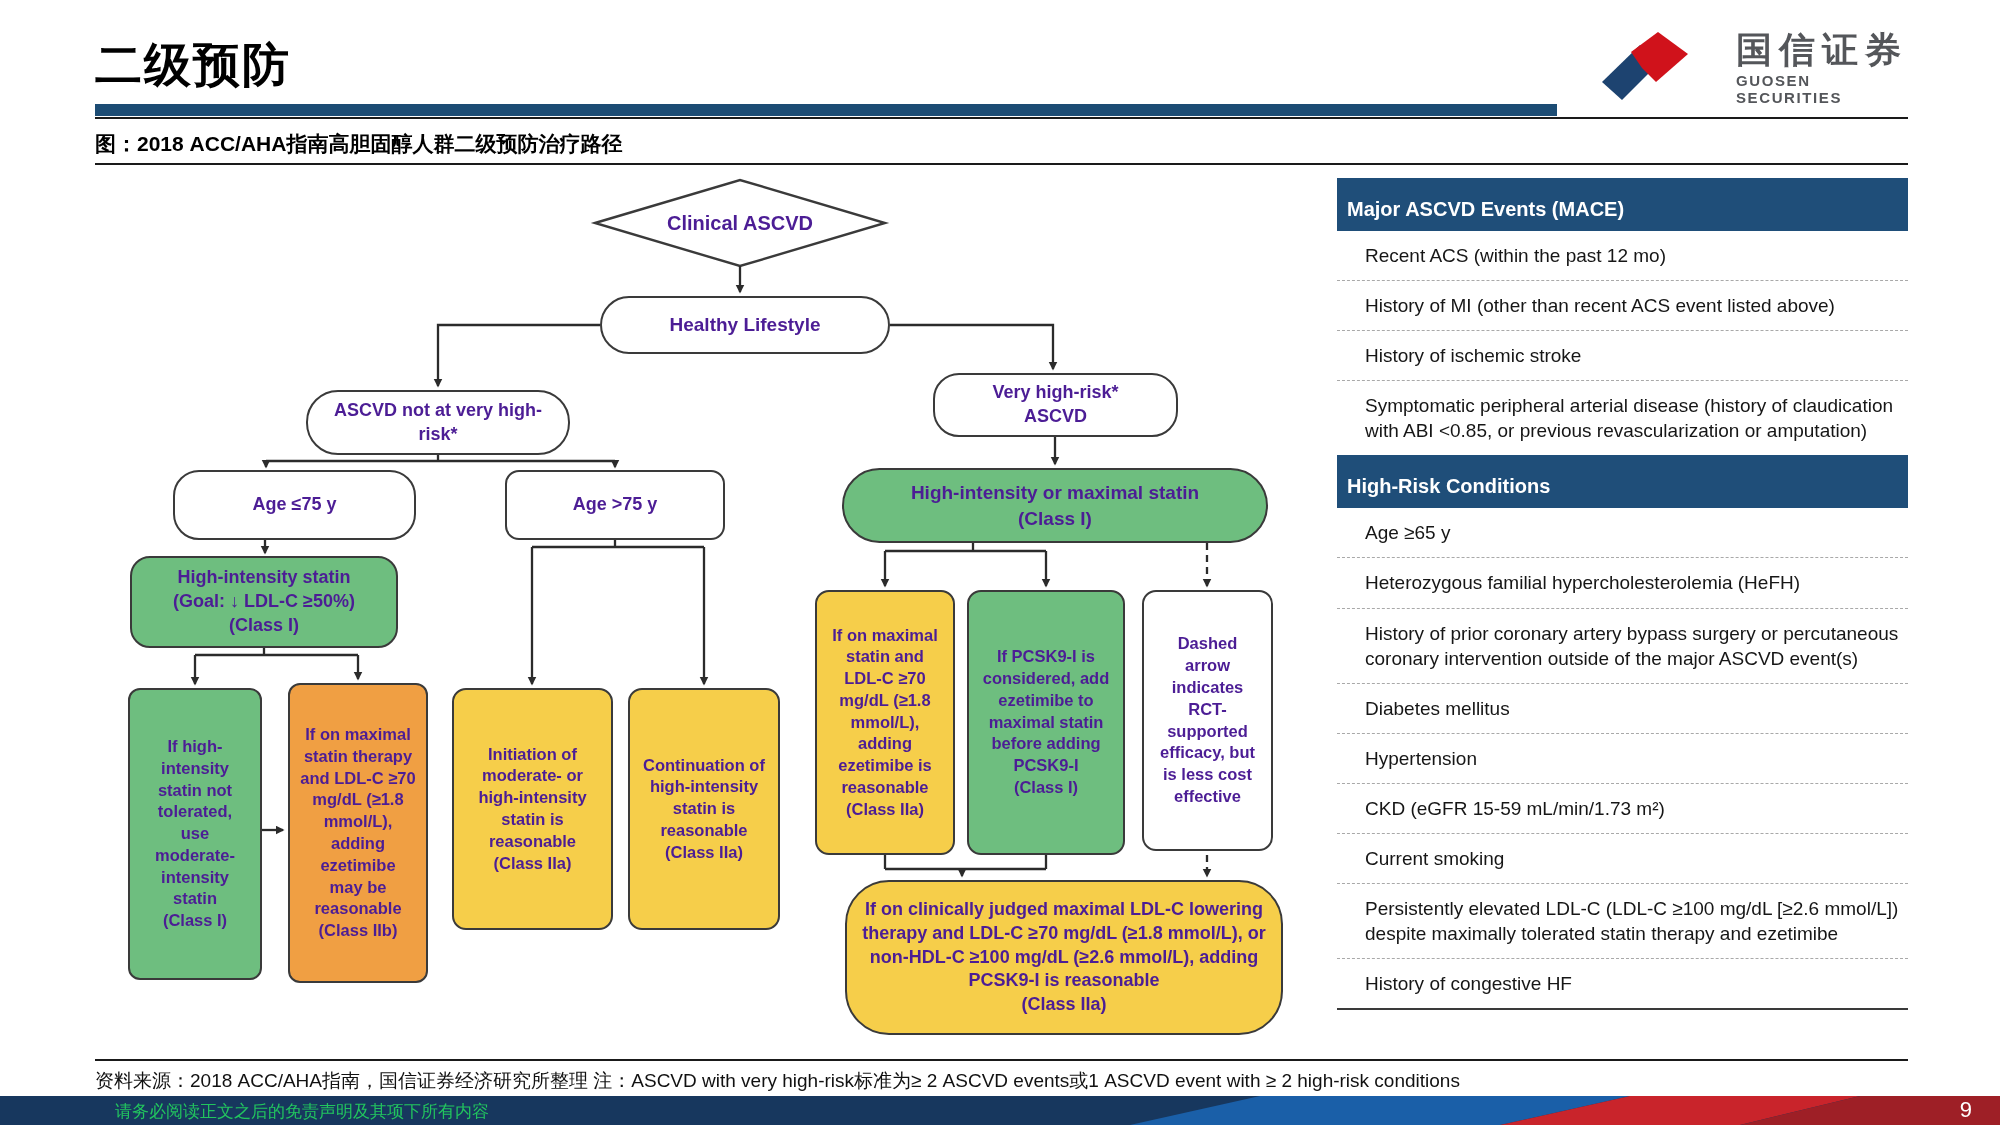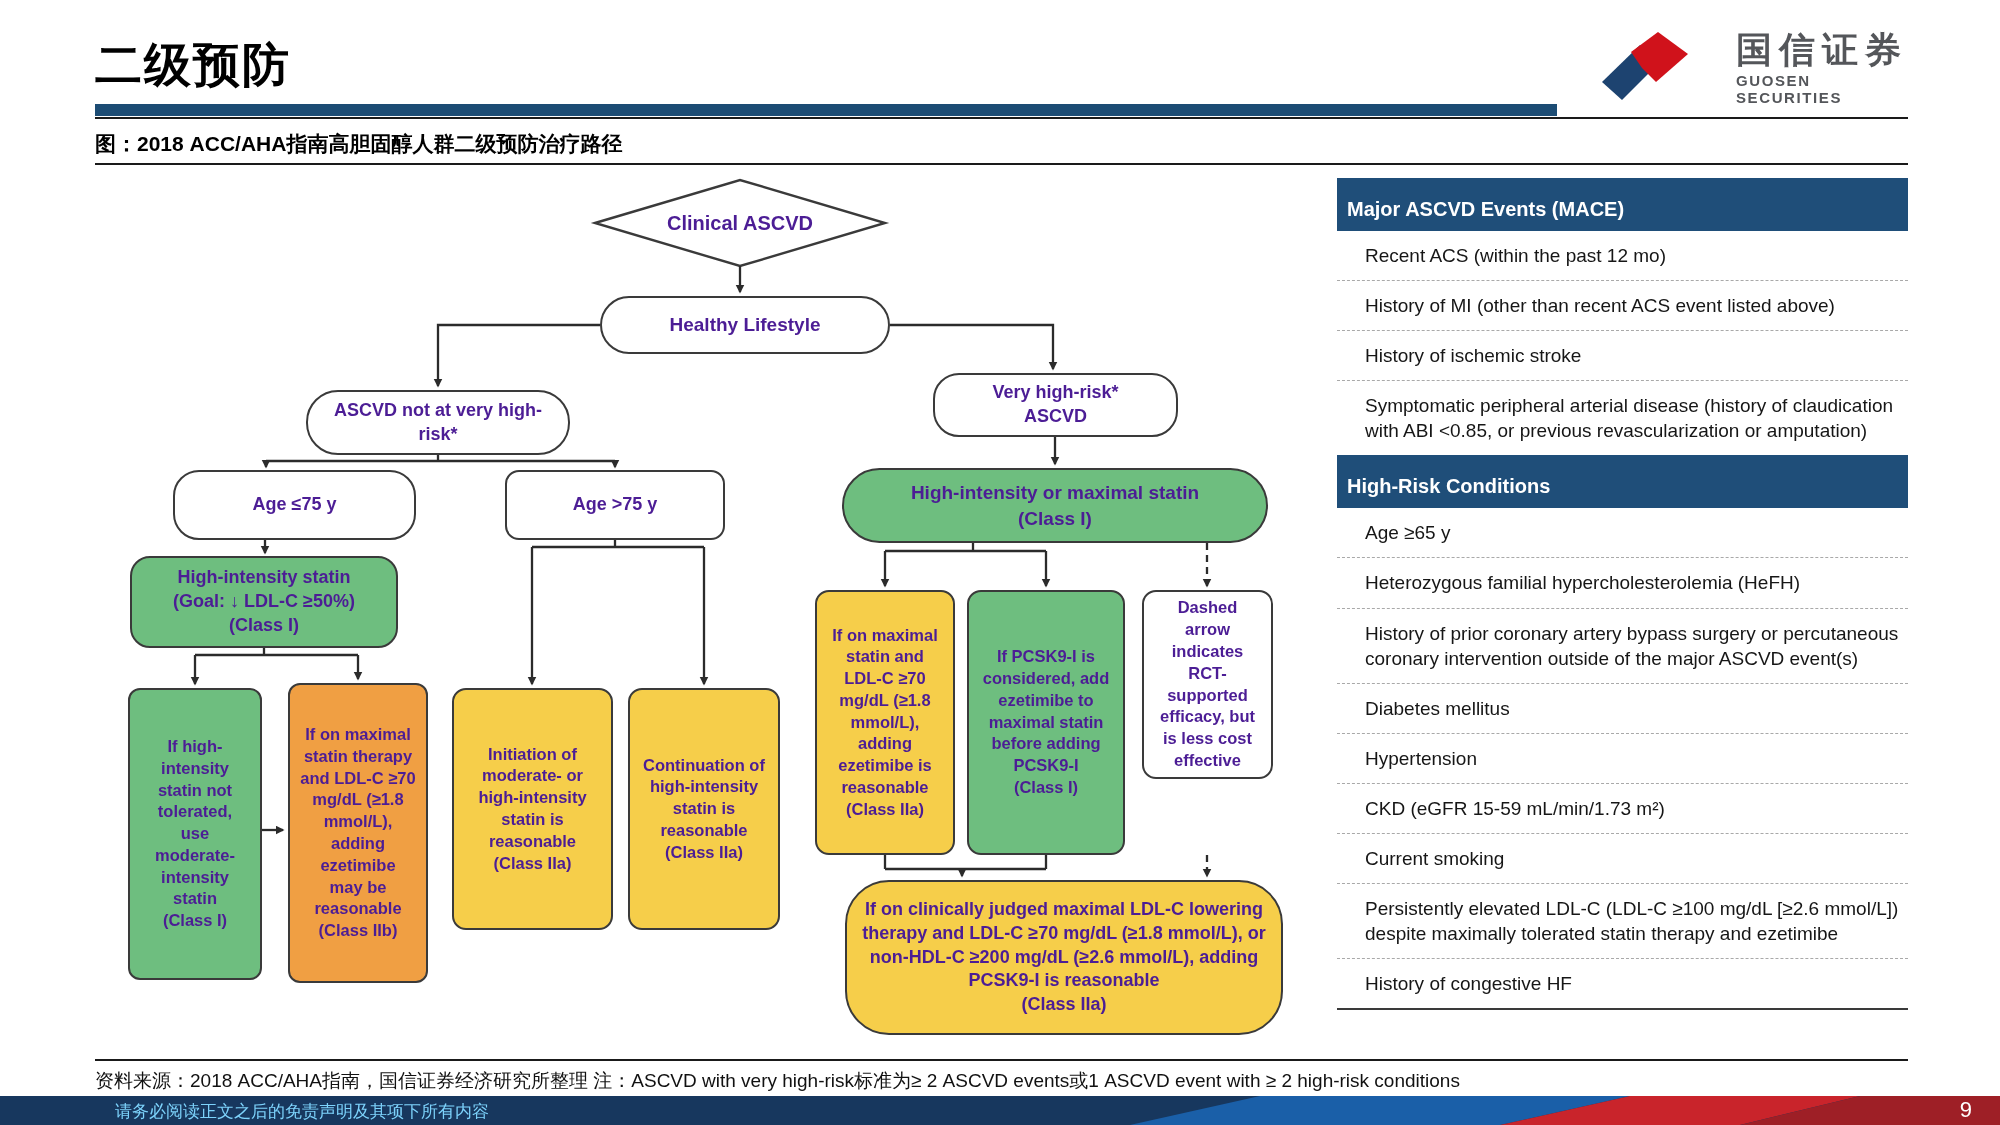--- a/index.html
+++ b/index.html
@@ -43,21 +43,21 @@
 
   
   .source-note{position:absolute;left:95px;top:1068px;font-size:19px;color:#111;}
   .footer{position:absolute;left:0;top:1096px;width:2000px;height:29px;background:#17375e;overflow:hidden;}
   .footer-blue-shape{position:absolute;left:0;top:0;width:100%;height:100%;background:#1a5fa8;
       clip-path:polygon(63% 0,81.5% 0,75% 100%,56.5% 100%);}
   .footer-red-shape{position:absolute;left:0;top:0;width:100%;height:100%;background:#c9242b;
       clip-path:polygon(75% 100%,81.5% 0,93% 0,87% 100%);}
   .footer-red-dark-shape{position:absolute;left:0;top:0;width:100%;height:100%;background:#9e1f26;
       clip-path:polygon(87% 100%,93% 0,100% 0,100% 100%);}
-  .footer-disclaimer{position:absolute;left:115px;top:4px;font-size:17px;color:#7dd3fc;text-align:right;}
+  .footer-disclaimer{position:absolute;left:115px;top:4px;font-size:17px;color:#22c55e;text-align:right;}
   .page-number{position:absolute;right:28px;top:1px;font-size:22px;color:#ffffff;}
 </style>
 </head>
 <body>
 
 <div class="slide">
 
   <div class="page-title">二级预防</div>
   <div class="title-blue-bar"></div>
   <div class="title-rule"></div>
@@ -161,31 +161,31 @@
 ezetimibe is
 reasonable
 (Class IIa)</div>
     <div class="node green fs17" style="left:872px;top:420px;width:158px;height:265px;border-radius:14px;">If PCSK9-I is
 considered, add
 ezetimibe to
 maximal statin
 before adding
 PCSK9-I
 (Class I)</div>
-    <div class="node fs17" style="left:1047px;top:420px;width:131px;height:189px;border-radius:14px;">Dashed
+    <div class="node fs17" style="left:1047px;top:420px;width:131px;height:261px;border-radius:14px;">Dashed
 arrow
 indicates
 RCT-
 supported
 efficacy, but
 is less cost
 effective</div>
     <div class="node yellow fs18" style="left:750px;top:710px;width:438px;height:155px;border-radius:44px;">If on clinically judged maximal LDL-C lowering
 therapy and LDL-C ≥70 mg/dL (≥1.8 mmol/L), or
-non-HDL-C ≥200 mg/dL (≥2.6 mmol/L), adding
+non-HDL-C ≥100 mg/dL (≥2.6 mmol/L), adding
 PCSK9-I is reasonable
 (Class IIa)</div>
   </div>
 
   <div class="panel">
     <div class="panel-header">Major ASCVD Events (MACE)</div>
     <div class="panel-row">Recent ACS (within the past 12 mo)</div>
     <div class="panel-row">History of MI (other than recent ACS event listed above)</div>
     <div class="panel-row">History of ischemic stroke</div>
     <div class="panel-row" style="border-bottom:none;">Symptomatic peripheral arterial disease (history of claudication with ABI &lt;0.85, or previous revascularization or amputation)</div>

